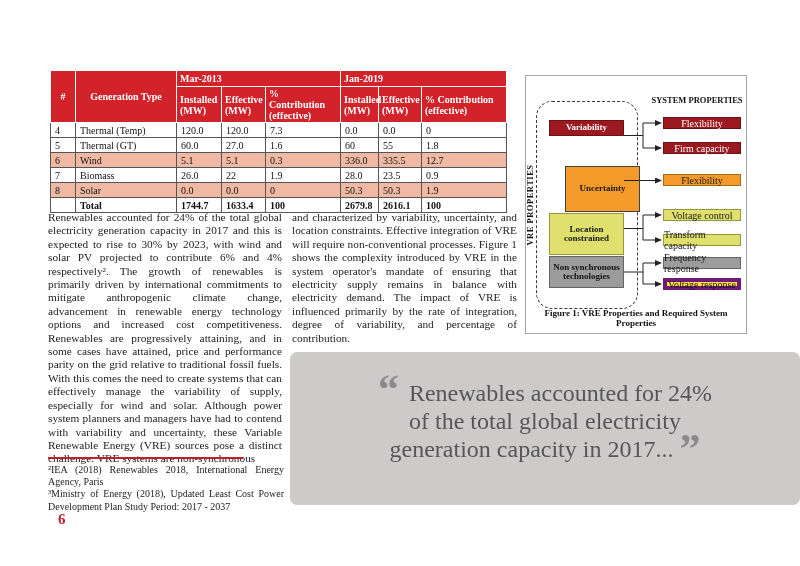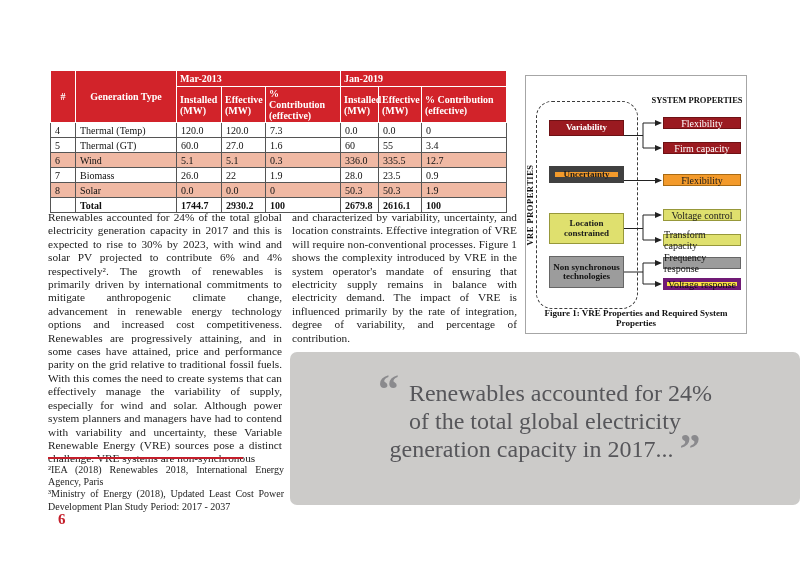--- a/index.html
+++ b/index.html
@@ -34,22 +34,22 @@
   .dashed-region{position:absolute;left:10px;top:25px;width:100px;height:206px;
                  border:1.5px dashed #3a3a3a;border-radius:16px;}
   .vre-label{position:absolute;left:-1px;top:50%;transform:translateY(-50%) rotate(180deg);
              writing-mode:vertical-rl;font-size:8.5px;font-weight:bold;letter-spacing:.5px;color:#111;}
   .sys-title{position:absolute;left:124px;top:19px;width:94px;text-align:center;
              font-size:8.5px;font-weight:bold;color:#111;}
   .vre-box{position:absolute;left:23px;width:75px;display:flex;align-items:center;
            justify-content:center;text-align:center;font-weight:bold;font-size:9px;
            line-height:9.5px;box-sizing:border-box;}
   .vb-variability{top:44px;height:16px;background:#9A1A20;border:1px solid #6E1114;color:#fff;}
-  .vb-uncertainty{top:90px;height:17px;background:#F39A2B;border:6px solid #404040;color:#1a1a1a;}
-  .vb-location{top:137px;height:31px;background:#DFE06E;border:1px solid #97983A;color:#1a1a1a;}
+  .vb-uncertainty{top:90px;height:46px;background:#F39A2B;border:1px solid #404040;color:#1a1a1a;margin-left:16px;}
+  .vb-location{top:137px;height:42px;background:#DFE06E;border:1px solid #97983A;color:#1a1a1a;}
   .vb-nonsync{top:180px;height:32px;background:#9C9C9C;border:1px solid #666;color:#111;}
   .sys-box{position:absolute;left:137px;width:78px;height:12px;display:flex;align-items:center;
            justify-content:center;font-size:10px;box-sizing:border-box;}
   .sb-flex1{top:41px;background:#9A1A20;border:1px solid #6E1114;color:#fff;}
   .sb-firm{top:66px;background:#9A1A20;border:1px solid #6E1114;color:#fff;}
   .sb-flex2{top:98px;background:#F39A2B;border:1px solid #A96A12;color:#1a1a1a;}
   .sb-voltc{top:133px;background:#DFE06E;border:1px solid #97983A;color:#1a1a1a;}
   .sb-trans{top:158px;background:#DFE06E;border:1px solid #97983A;color:#1a1a1a;}
   .sb-freq{top:181px;background:#9C9C9C;border:1px solid #666;color:#111;}
   .sb-voltr{top:202px;background:#fde047;border:4px solid #701a75;color:#111;}
@@ -111,21 +111,21 @@
           <td>0</td>
         </tr>
         <tr>
           <td>5</td>
           <td>Thermal (GT)</td>
           <td>60.0</td>
           <td>27.0</td>
           <td>1.6</td>
           <td>60</td>
           <td>55</td>
-          <td>3.4</td>
+          <td>1.8</td>
         </tr>
         <tr class="hl">
           <td>6</td>
           <td>Wind</td>
           <td>5.1</td>
           <td>5.1</td>
           <td>0.3</td>
           <td>336.0</td>
           <td>335.5</td>
           <td>12.7</td>
@@ -147,21 +147,21 @@
           <td>0.0</td>
           <td>0</td>
           <td>50.3</td>
           <td>50.3</td>
           <td>1.9</td>
         </tr>
         <tr class="total">
           <td></td>
           <td>Total</td>
           <td>1744.7</td>
-          <td>2930.2</td>
+          <td>1633.4</td>
           <td>100</td>
           <td>2679.8</td>
           <td>2616.1</td>
           <td>100</td>
         </tr>
       </tbody>
   </table>
 
   <div class="body-col col1">Renewables accounted for 24% of the total global electricity generation capacity in 2017 and this is expected to rise to 30% by 2023, with wind and solar PV projected to contribute 6% and 4% respectively². The growth of renewables is primarily driven by international commitments to mitigate anthropogenic climate change, advancement in renewable energy technology options and increased cost competitiveness. Renewables are progressively attaining, and in some cases have attained, price and performance parity on the grid relative to traditional fossil fuels. With this comes the need to create systems that can effectively manage the variability of supply, especially for wind and solar. Although power system planners and managers have had to contend with variability and uncertainty, these Variable Renewable Energy (VRE) sources pose a distinct challenge. VRE systems are non-synchronous</div>
   <div class="body-col col2">and characterized by variability, uncertainty, and location constraints. Effective integration of VRE will require non-conventional processes. Figure 1 shows the complexity introduced by VRE in the system operator's mandate of ensuring that electricity supply remains in balance with electricity demand. The impact of VRE is influenced primarily by the rate of integration, degree of variability, and percentage of contribution.</div>

